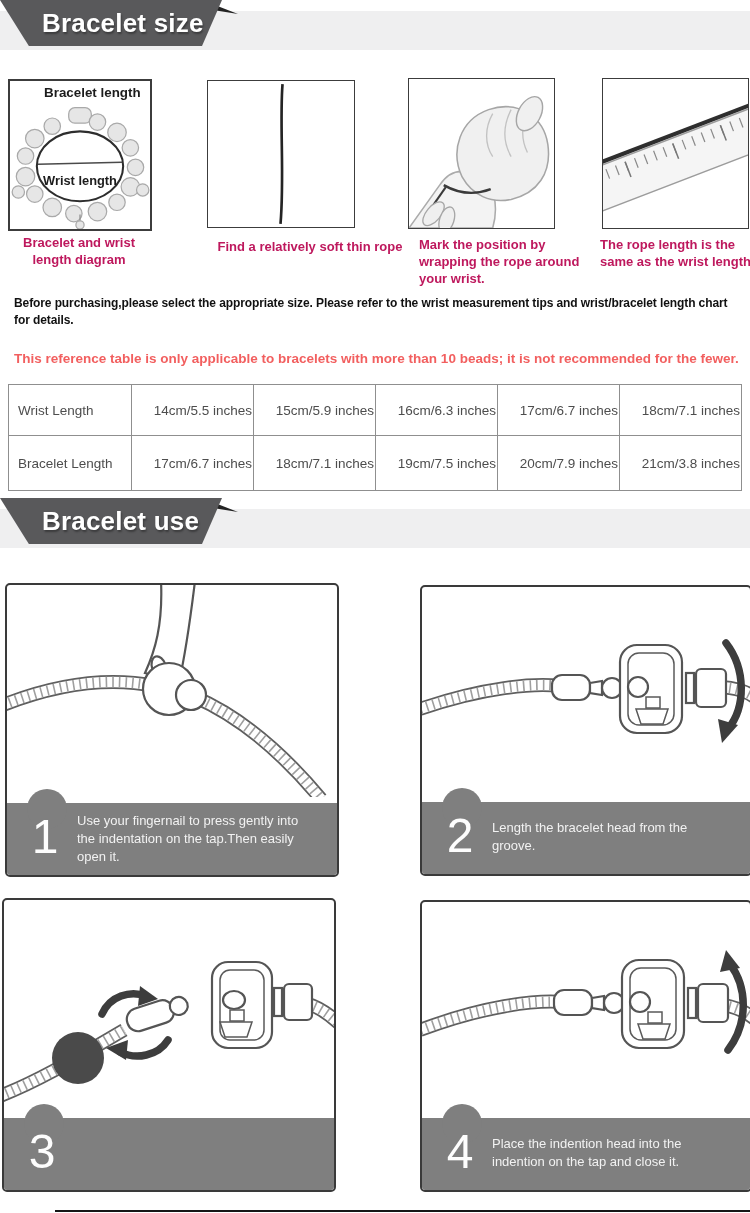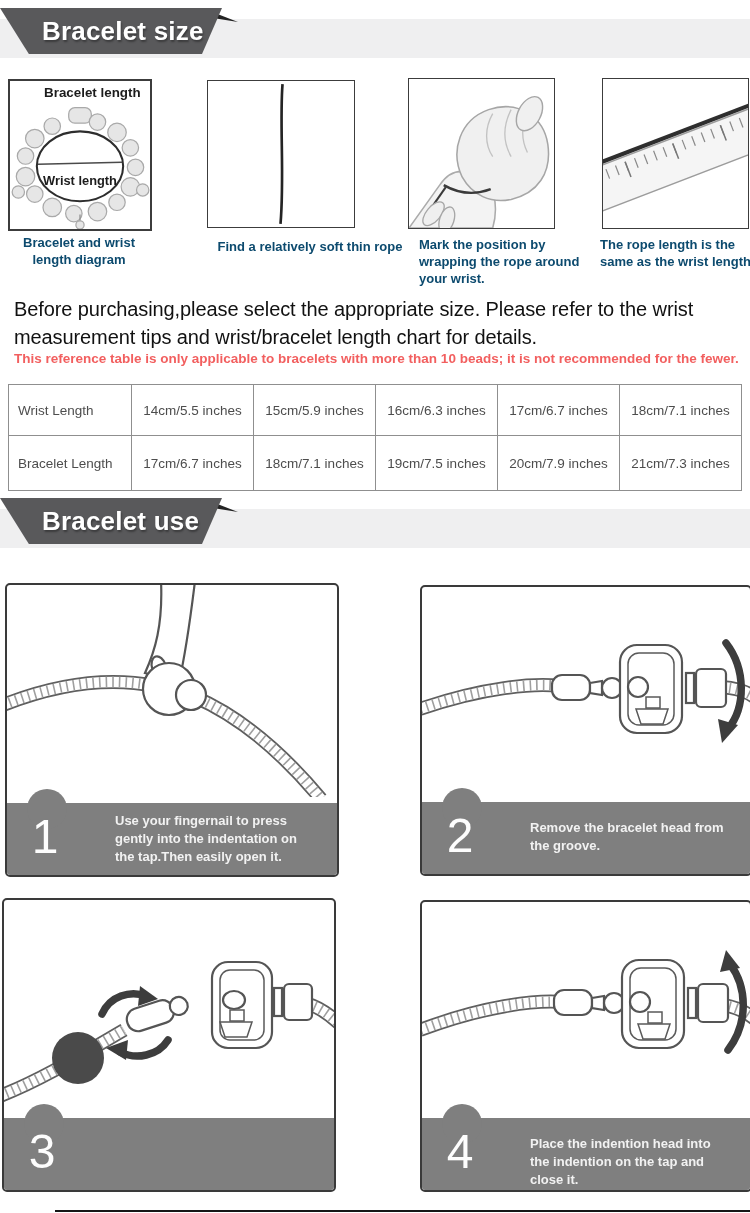--- a/index.html
+++ b/index.html
@@ -12,64 +12,64 @@
   .banner .fold{position:absolute;left:202px;top:0;width:36px;height:14px;background:#232323;
                 clip-path:polygon(0 0,100% 100%,22% 68%,0 28%);}
   .banner .trap{position:absolute;left:0;top:0;width:222px;height:46px;background:#59595b;
                 clip-path:polygon(0 0,100% 0,91% 100%,13% 100%);}
   .banner .trap span{display:block;line-height:46px;padding-left:42px;font-size:26px;font-weight:bold;
                 color:#ffffff;letter-spacing:.2px;text-shadow:1px 2px 2px rgba(0,0,0,.35);}
 
   
   .mbox{position:absolute;background:#fff;border:2px solid #3c3c3c;}
   .mbox svg{display:block;width:100%;height:100%;}
-  .mcap{position:absolute;font-size:13px;font-weight:bold;color:#0c4a6e;line-height:1.32;}
-
-  
-  .intro{position:absolute;left:14px;top:295px;width:724px;font-size:20px;font-weight:normal;
+  .mcap{position:absolute;font-size:13px;font-weight:bold;color:#be185d;line-height:1.32;}
+
+  
+  .intro{position:absolute;left:14px;top:295px;width:724px;font-size:12px;font-weight:bold;
          color:#111;line-height:1.42;letter-spacing:-.1px;}
   .note{position:absolute;left:14px;top:351px;width:730px;font-size:13.5px;font-weight:bold;color:#f25f5f;}
 
   
   table.sizes{position:absolute;left:8px;top:384px;width:734px;border-collapse:collapse;
          font-size:13.5px;color:#4d4d4d;}
-  table.sizes td{border:1px solid #8f8f8f;text-align:center;}
+  table.sizes td{border:1px solid #8f8f8f;text-align:right;}
   table.sizes td.lbl{text-align:left;padding-left:9px;width:112px;}
   table.sizes tr:nth-child(1) td{height:48px;}
   table.sizes tr:nth-child(2) td{height:52px;}
 
   
   .panel{position:absolute;background:#fff;border:2px solid #3a3a3a;border-radius:5px;overflow:hidden;}
   .panel svg.art{display:block;width:100%;height:212px;}
   .band{position:absolute;left:0;right:0;bottom:0;height:72px;background:#7f7f7f;}
   .bump{position:absolute;left:20px;top:-14px;width:40px;height:40px;border-radius:50%;background:#7f7f7f;}
   .stepnum{position:absolute;left:12px;top:4px;width:52px;text-align:center;font-size:48px;line-height:60px;
            color:#fdfdfd;font-weight:400;}
-  .steptext{margin-left:108px;padding-right:18px;font-size:13px;line-height:1.38;color:#f2f2f2;font-weight:bold;}
+  .steptext{margin-left:70px;padding-right:18px;font-size:13px;line-height:1.38;color:#f2f2f2;}
   .pt3{padding-top:9px;}  .pt2{padding-top:17px;}
 
   
   .rope-o{stroke:#5f5f5f;stroke-width:14;fill:none;}
   .rope-i{stroke:#ffffff;stroke-width:10.5;fill:none;}
   .rope-h{stroke:#9f9f9f;stroke-width:10.5;fill:none;stroke-dasharray:1.6 5;}
   .clasp{fill:#ffffff;stroke:#555555;stroke-width:2.2;}
   .clasp-thin{fill:none;stroke:#5a5a5a;stroke-width:1.5;}
   .arrow{fill:none;stroke:#3d3d3d;stroke-width:7.5;stroke-linecap:round;}
   .ahead{fill:#3d3d3d;stroke:none;}
   .bead-dk{fill:#4a4a4a;}
   .diagram-label{font-family:"Liberation Sans",sans-serif;font-weight:bold;fill:#1c1c1c;}
 
   .bottom-line{position:absolute;left:55px;top:1210px;width:695px;height:2px;background:#161616;}
 </style>
 </head>
 <body>
 
 <div class="page">
 
-  <div class="banner" style="top:8px;">
+  <div class="banner" style="top:0;">
     <div class="strip"></div>
     <div class="fold"></div>
     <div class="trap">
       <span>Bracelet size</span>
     </div>
   </div>
 
   <div class="mbox" style="left:8px;top:79px;width:140px;height:148px;">
     <svg viewBox="0 0 136 144">
       <text x="80" y="16" text-anchor="middle" font-size="13" class="diagram-label">Bracelet length</text>
@@ -146,21 +146,21 @@
       <td>16cm/6.3 inches</td>
       <td>17cm/6.7 inches</td>
       <td>18cm/7.1 inches</td>
     </tr>
     <tr>
       <td class="lbl">Bracelet Length</td>
       <td>17cm/6.7 inches</td>
       <td>18cm/7.1 inches</td>
       <td>19cm/7.5 inches</td>
       <td>20cm/7.9 inches</td>
-      <td>21cm/7.3 inches</td>
+      <td>21cm/3.8 inches</td>
     </tr>
   </tbody>
     </table>
 
   <div class="banner" style="top:498px;text-decoration:underline;">
     <div class="strip"></div>
     <div class="fold"></div>
     <div class="trap">
       <span>Bracelet use</span>
     </div>
@@ -203,21 +203,21 @@
       <rect class="clasp-thin" x="222" y="110" width="14" height="11"></rect>
       <path class="clasp-thin" d="M212,122 h32 l-5,15 h-22 Z"></path>
       <rect class="clasp" x="262" y="86" width="8" height="30"></rect>
       <rect class="clasp" x="272" y="82" width="30" height="38" rx="5"></rect>
       <path class="arrow" d="M302,56 C 322,82 322,120 304,142"></path>
       <polygon class="ahead" points="294,132 314,138 298,156"></polygon>
     </svg>
     <div class="band">
       <div class="bump"></div>
       <div class="stepnum">2</div>
-      <div class="steptext pt2">Remove the bracelet head from the groove.</div>
+      <div class="steptext pt2">Length the bracelet head from the groove.</div>
     </div>
   </div>
 
   <div class="panel" style="left:2px;top:898px;width:330px;height:290px;">
     <svg class="art" viewBox="0 0 326 212">
       <path class="rope-o" d="M-6,196 C 40,178 80,152 118,130"></path>
       <path class="rope-i" d="M-6,196 C 40,178 80,152 118,130"></path>
       <path class="rope-h" d="M-6,196 C 40,178 80,152 118,130"></path>
       <g transform="rotate(-18 148 114)">
         <rect class="clasp" x="120" y="103" width="48" height="23" rx="11"></rect>

